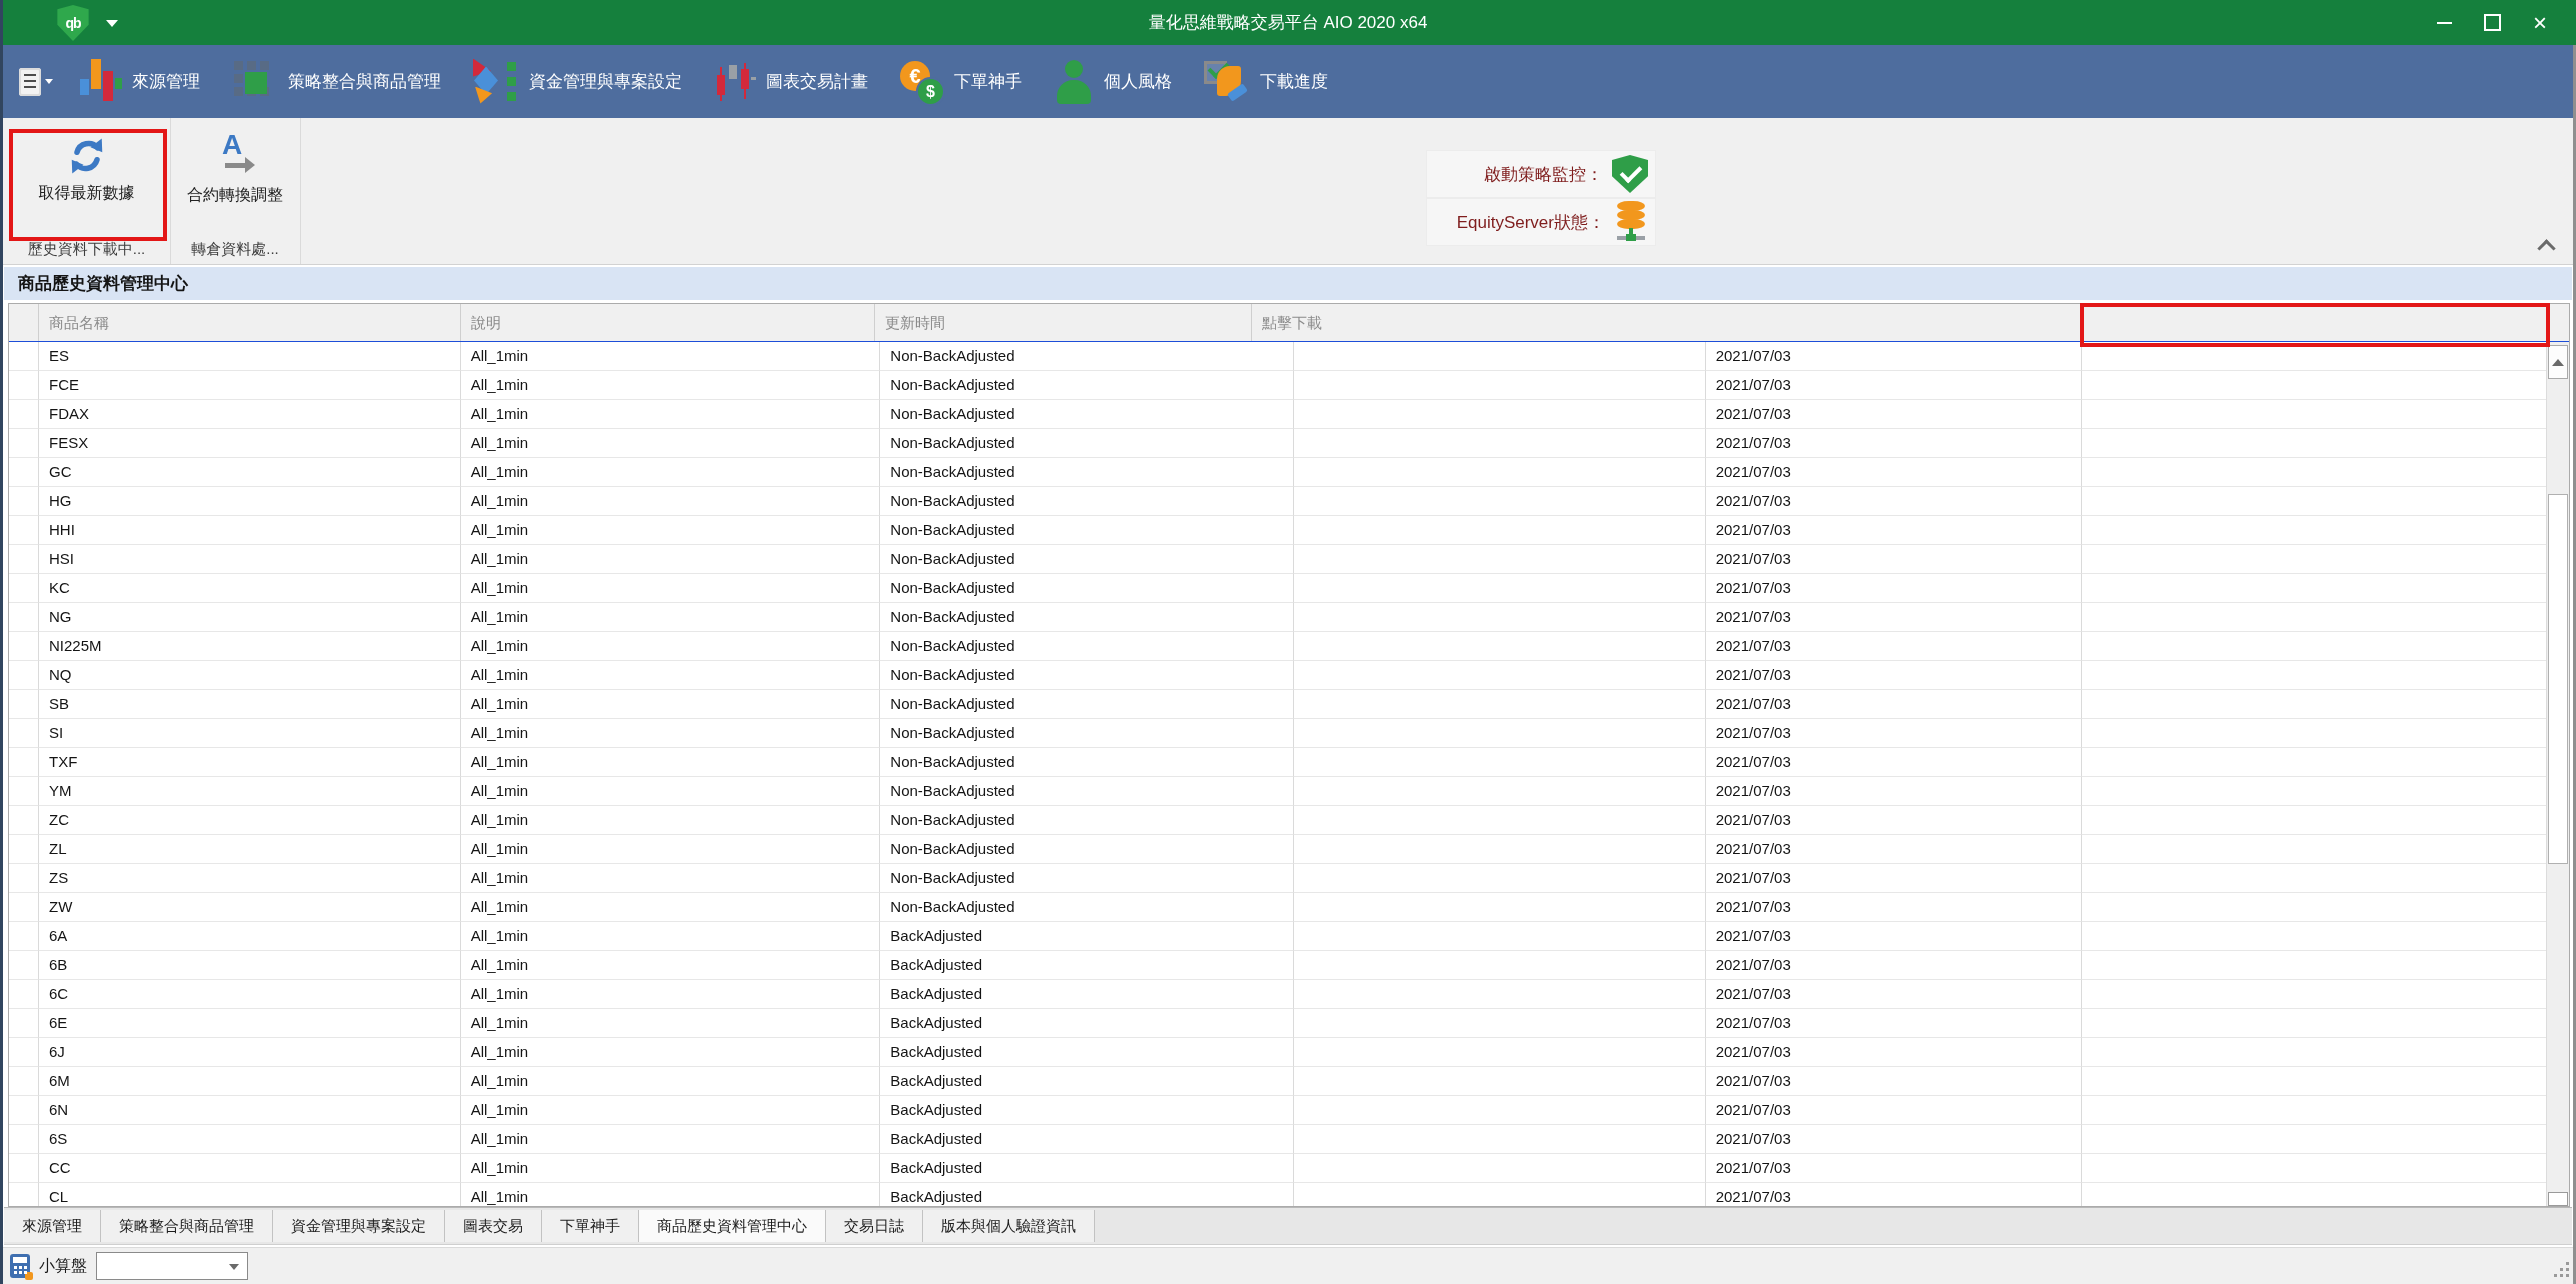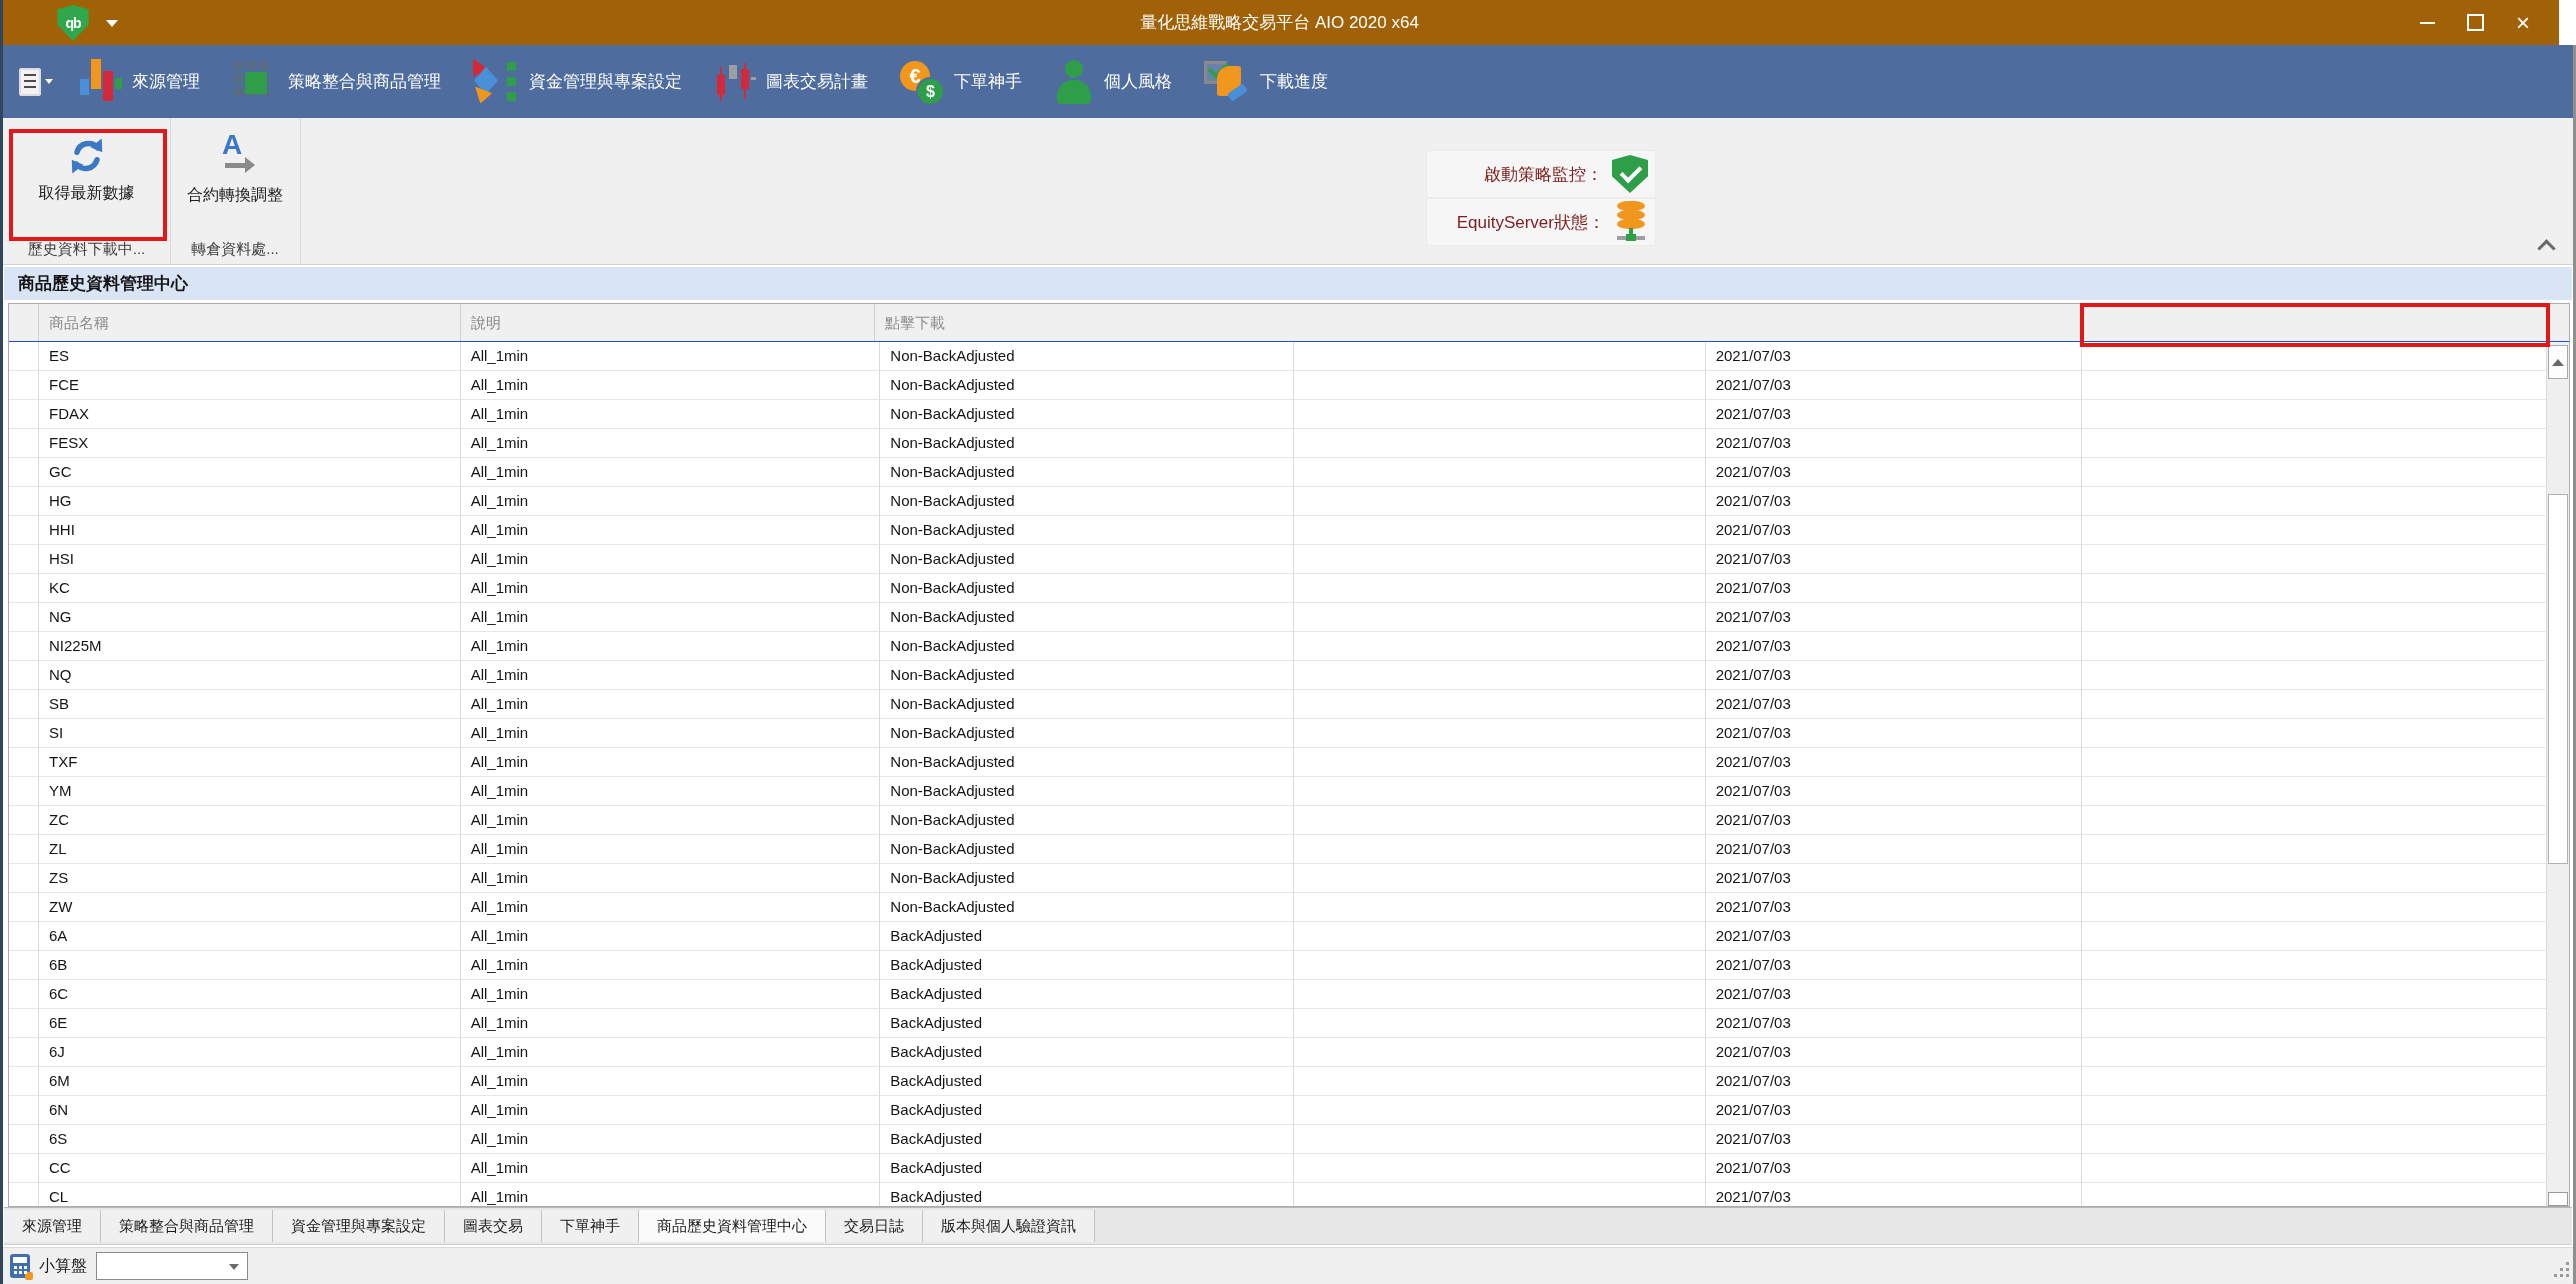--- a/index.html
+++ b/index.html
@@ -7,21 +7,21 @@
     width:2576px;height:1284px;position:relative;overflow:hidden;
     background:#ffffff;font-family:"Liberation Sans","DejaVu Sans",sans-serif;
     -webkit-font-smoothing:antialiased;
   }
 
   
   .edge-left{position:absolute;left:0;top:0;bottom:0;width:3px;background:#31455f;z-index:50;}
   .edge-right{position:absolute;right:0;top:45px;bottom:0;width:3px;background:#8f8f8f;z-index:50;}
 
   
-  .titlebar{position:absolute;top:0;left:0;right:17px;height:45px;background:#a16207;text-decoration:underline;}
+  .titlebar{position:absolute;top:0;left:0;right:0;height:45px;background:#15803d;text-decoration:underline;}
   .logo-shield{position:absolute;left:56px;top:5px;width:34px;height:36px;background:#2fa84c;
     clip-path:polygon(50% 0,96% 12%,96% 55%,50% 100%,4% 55%,4% 12%);
     display:flex;align-items:center;justify-content:center;}
   .logo-txt{color:#fff;font-weight:bold;font-size:14px;letter-spacing:-1px;}
   .tb-caret{position:absolute;left:106px;top:20px;width:0;height:0;
     border-left:6px solid transparent;border-right:6px solid transparent;border-top:7px solid #ffffff;}
   .tb-title{position:absolute;left:50%;top:0;transform:translateX(-50%);height:45px;line-height:45px;
     color:#ffffff;font-size:17px;white-space:nowrap;}
   .win-controls{position:absolute;right:12px;top:0;height:45px;display:flex;}
   .winbtn{width:48px;height:45px;display:flex;align-items:center;justify-content:center;}
@@ -334,20 +334,21 @@
 
 <div class="panel-header">
   <span>商品歷史資料管理中心</span>
 </div>
 
 <div class="table-wrap">
   <div class="thead">
     <div class="hcell col-sel"></div>
     <div class="hcell col-name">商品名稱</div>
     <div class="hcell col-desc">說明</div>
+    <div class="hcell col-updated">更新時間</div>
     <div class="hcell col-download">點擊下載</div>
   </div>
   <div class="annot-col"></div>
 
   <div class="tbody">
       <div class="trow">
     <div class="tcell col-sel"></div>
     <div class="tcell col-name">ES</div>
     <div class="tcell col-range">All_1min</div>
     <div class="tcell col-desc">Non-BackAdjusted</div>

